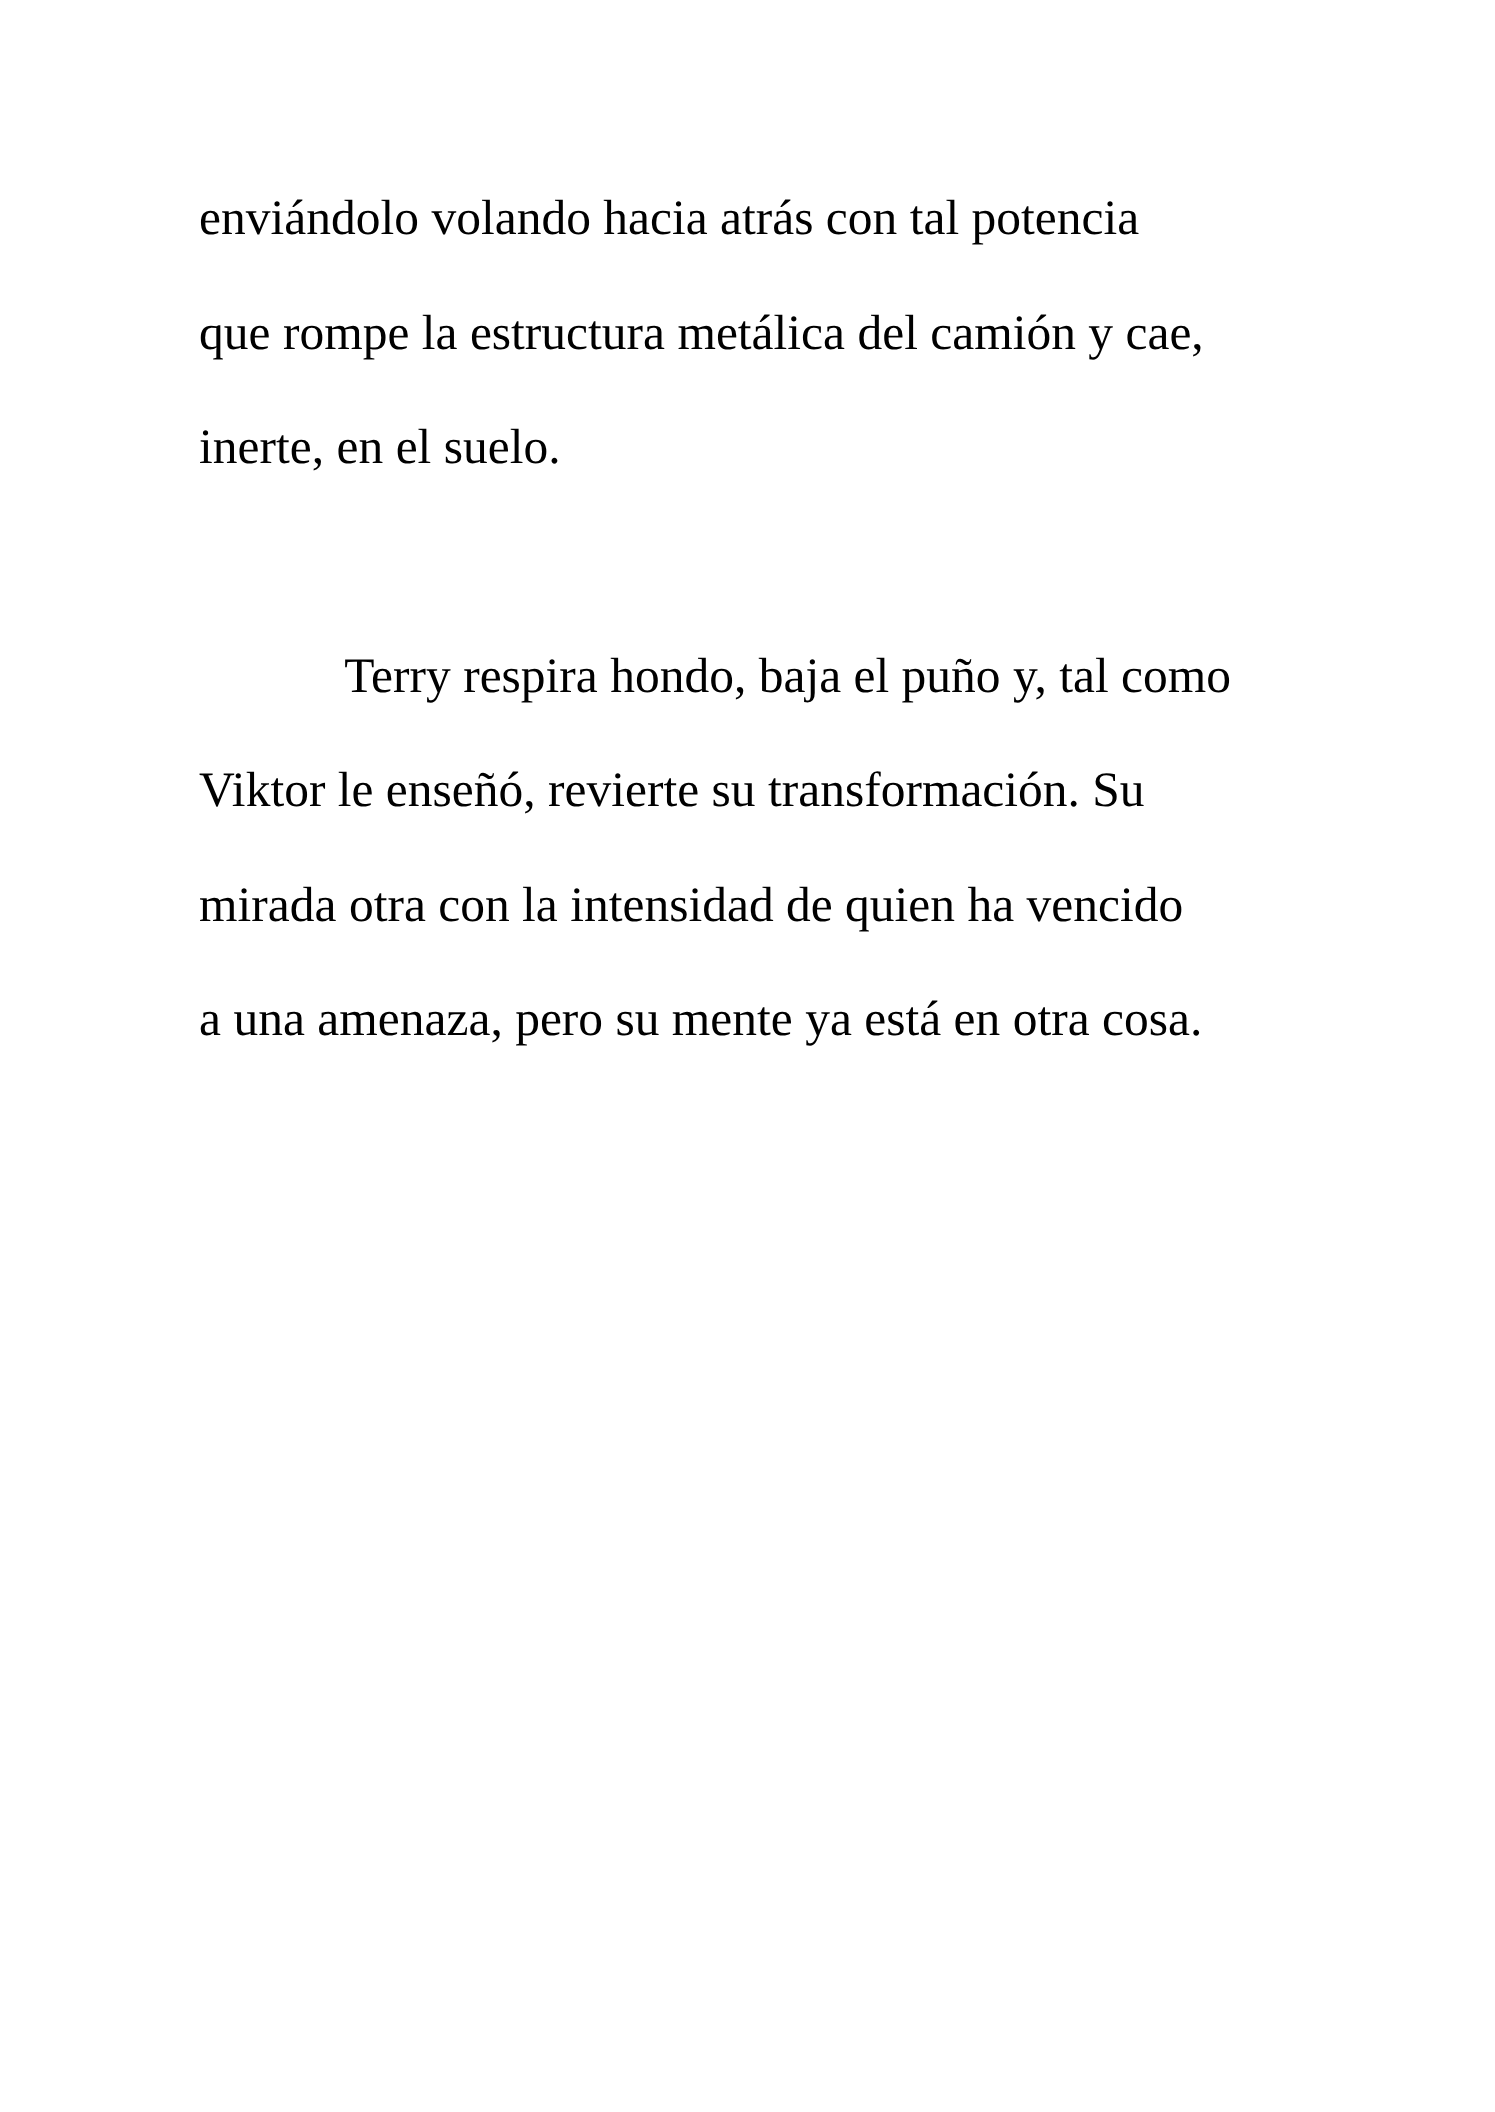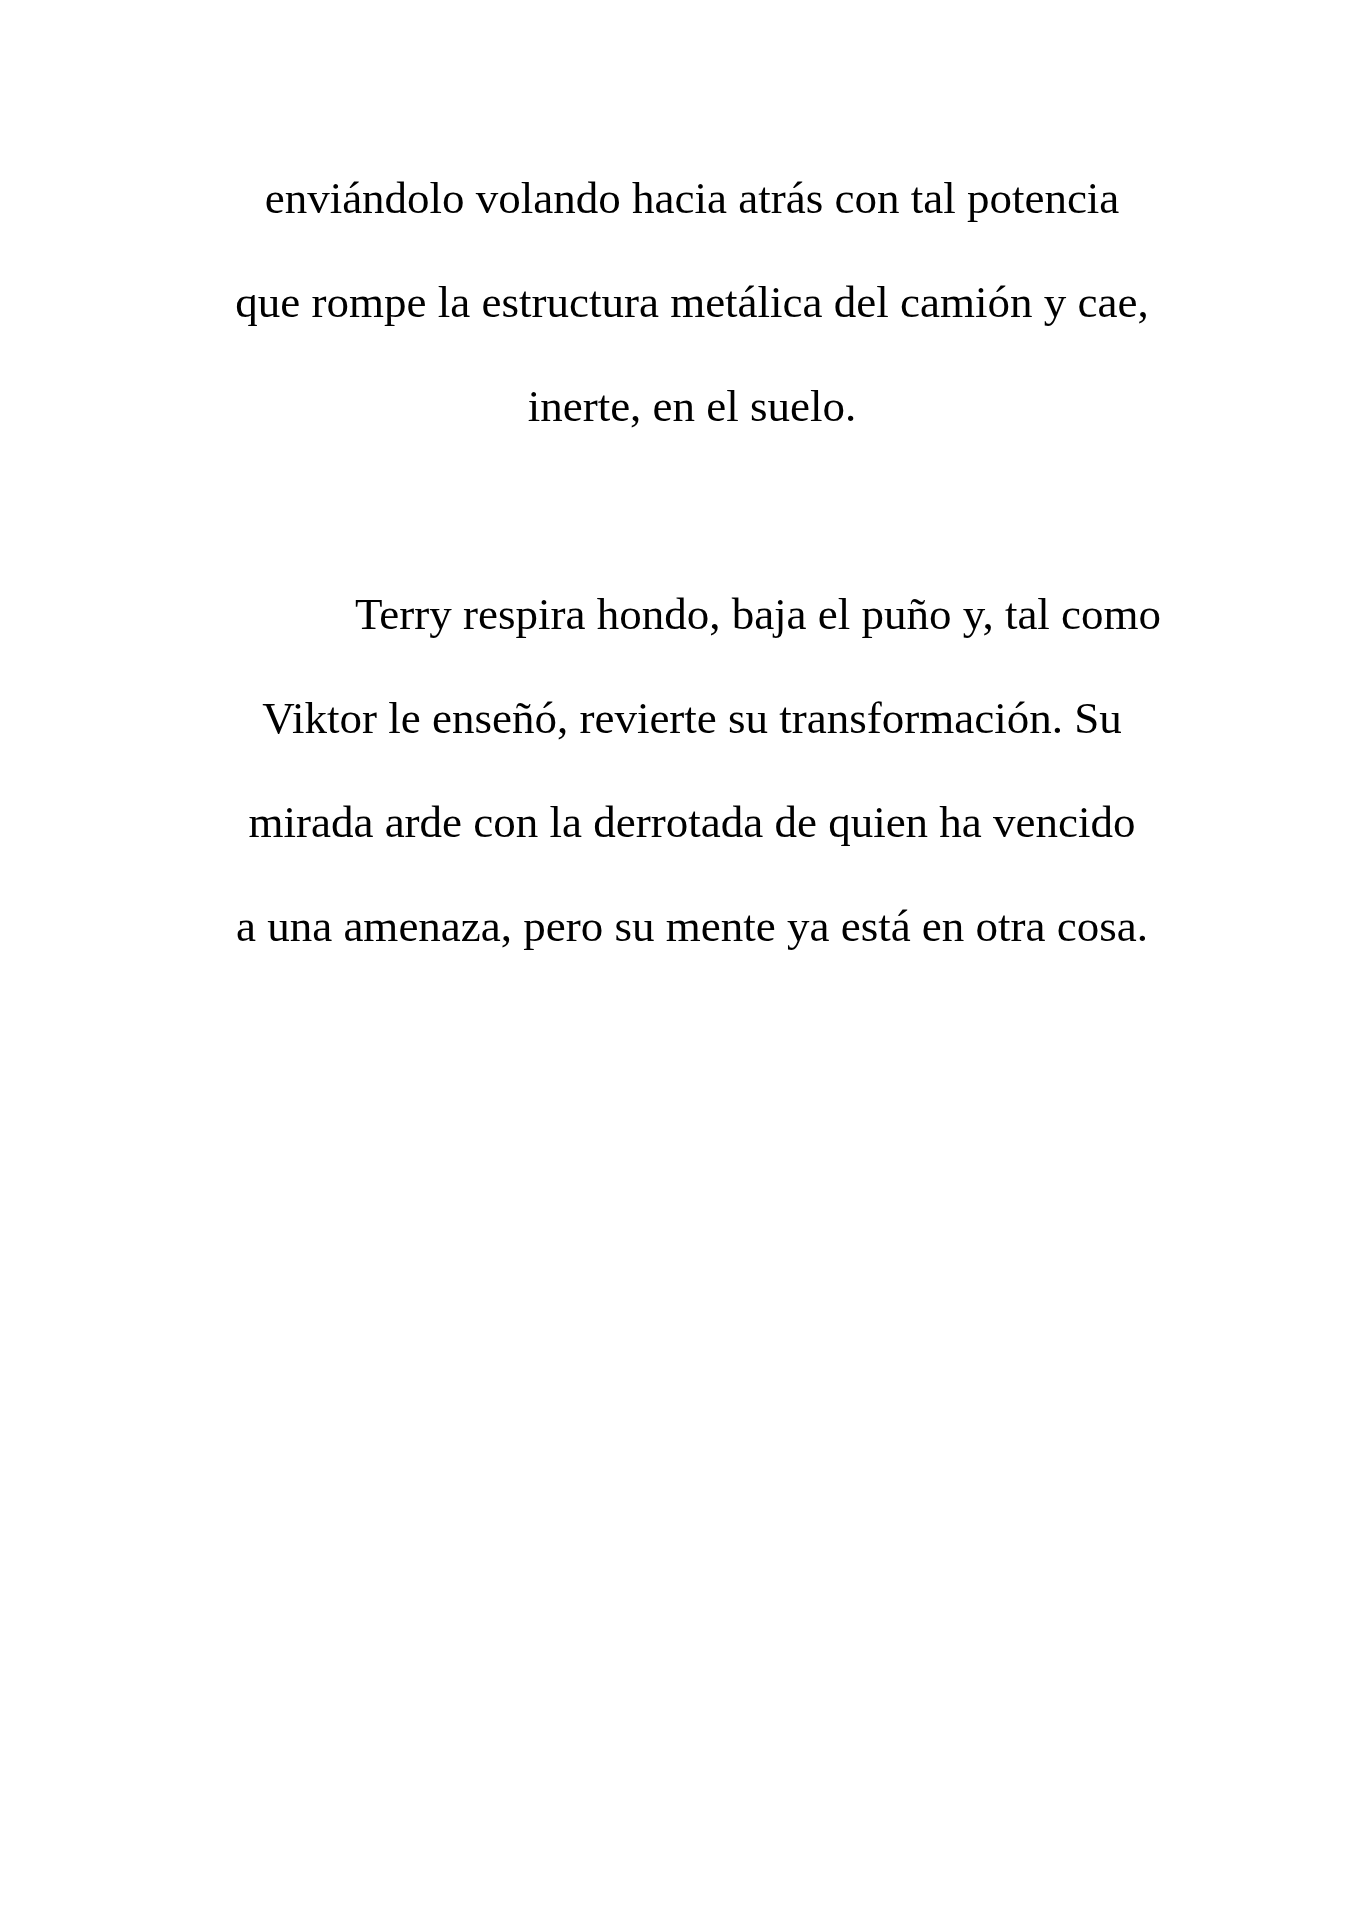--- a/index.html
+++ b/index.html
@@ -21,34 +21,34 @@
     left: 0;
     width: 1359px;
     height: 1920px;
     padding: 146px 140px 0 165px;
     font-family: "Liberation Serif", "DejaVu Serif", serif;
     font-size: 45px;
     line-height: 104px;
     color: #000000;
   }
   .para {
-    margin: 0 0 104px 0;
+    margin: 0 0 104px 16px;
     white-space: pre;           
-    text-align: center;
+    text-align: left;
   }
   .para.indented {
     text-indent: 132px;         
   }
 </style>
 </head>
 <body>
 
 <div class="page">
   <div class="text-column">
     <p class="para">enviándolo volando hacia atrás con tal potencia
 que rompe la estructura metálica del camión y cae,
 inerte, en el suelo.</p>
     <p class="para indented">Terry respira hondo, baja el puño y, tal como
 Viktor le enseñó, revierte su transformación. Su
-mirada arde con la derrotada de quien ha vencido
+mirada otra con la intensidad de quien ha vencido
 a una amenaza, pero su mente ya está en otra cosa.</p>
   </div>
 </div>
 
 </body></html>

